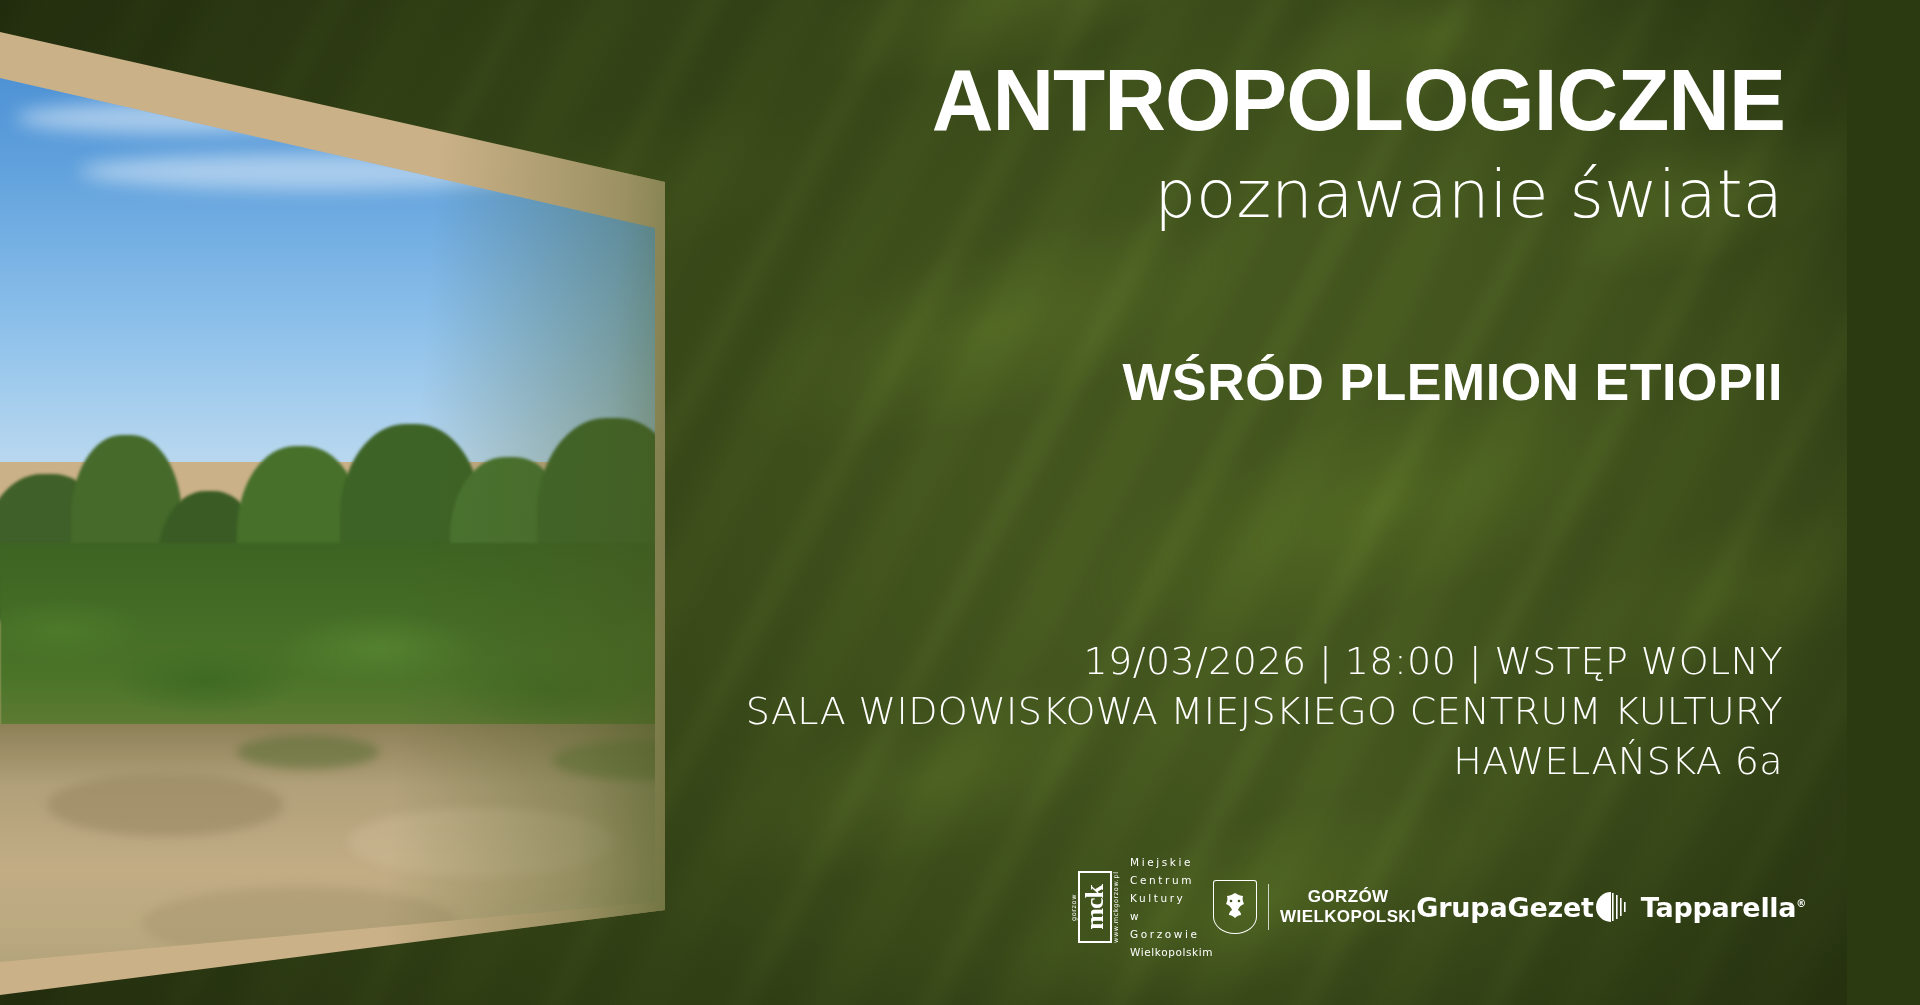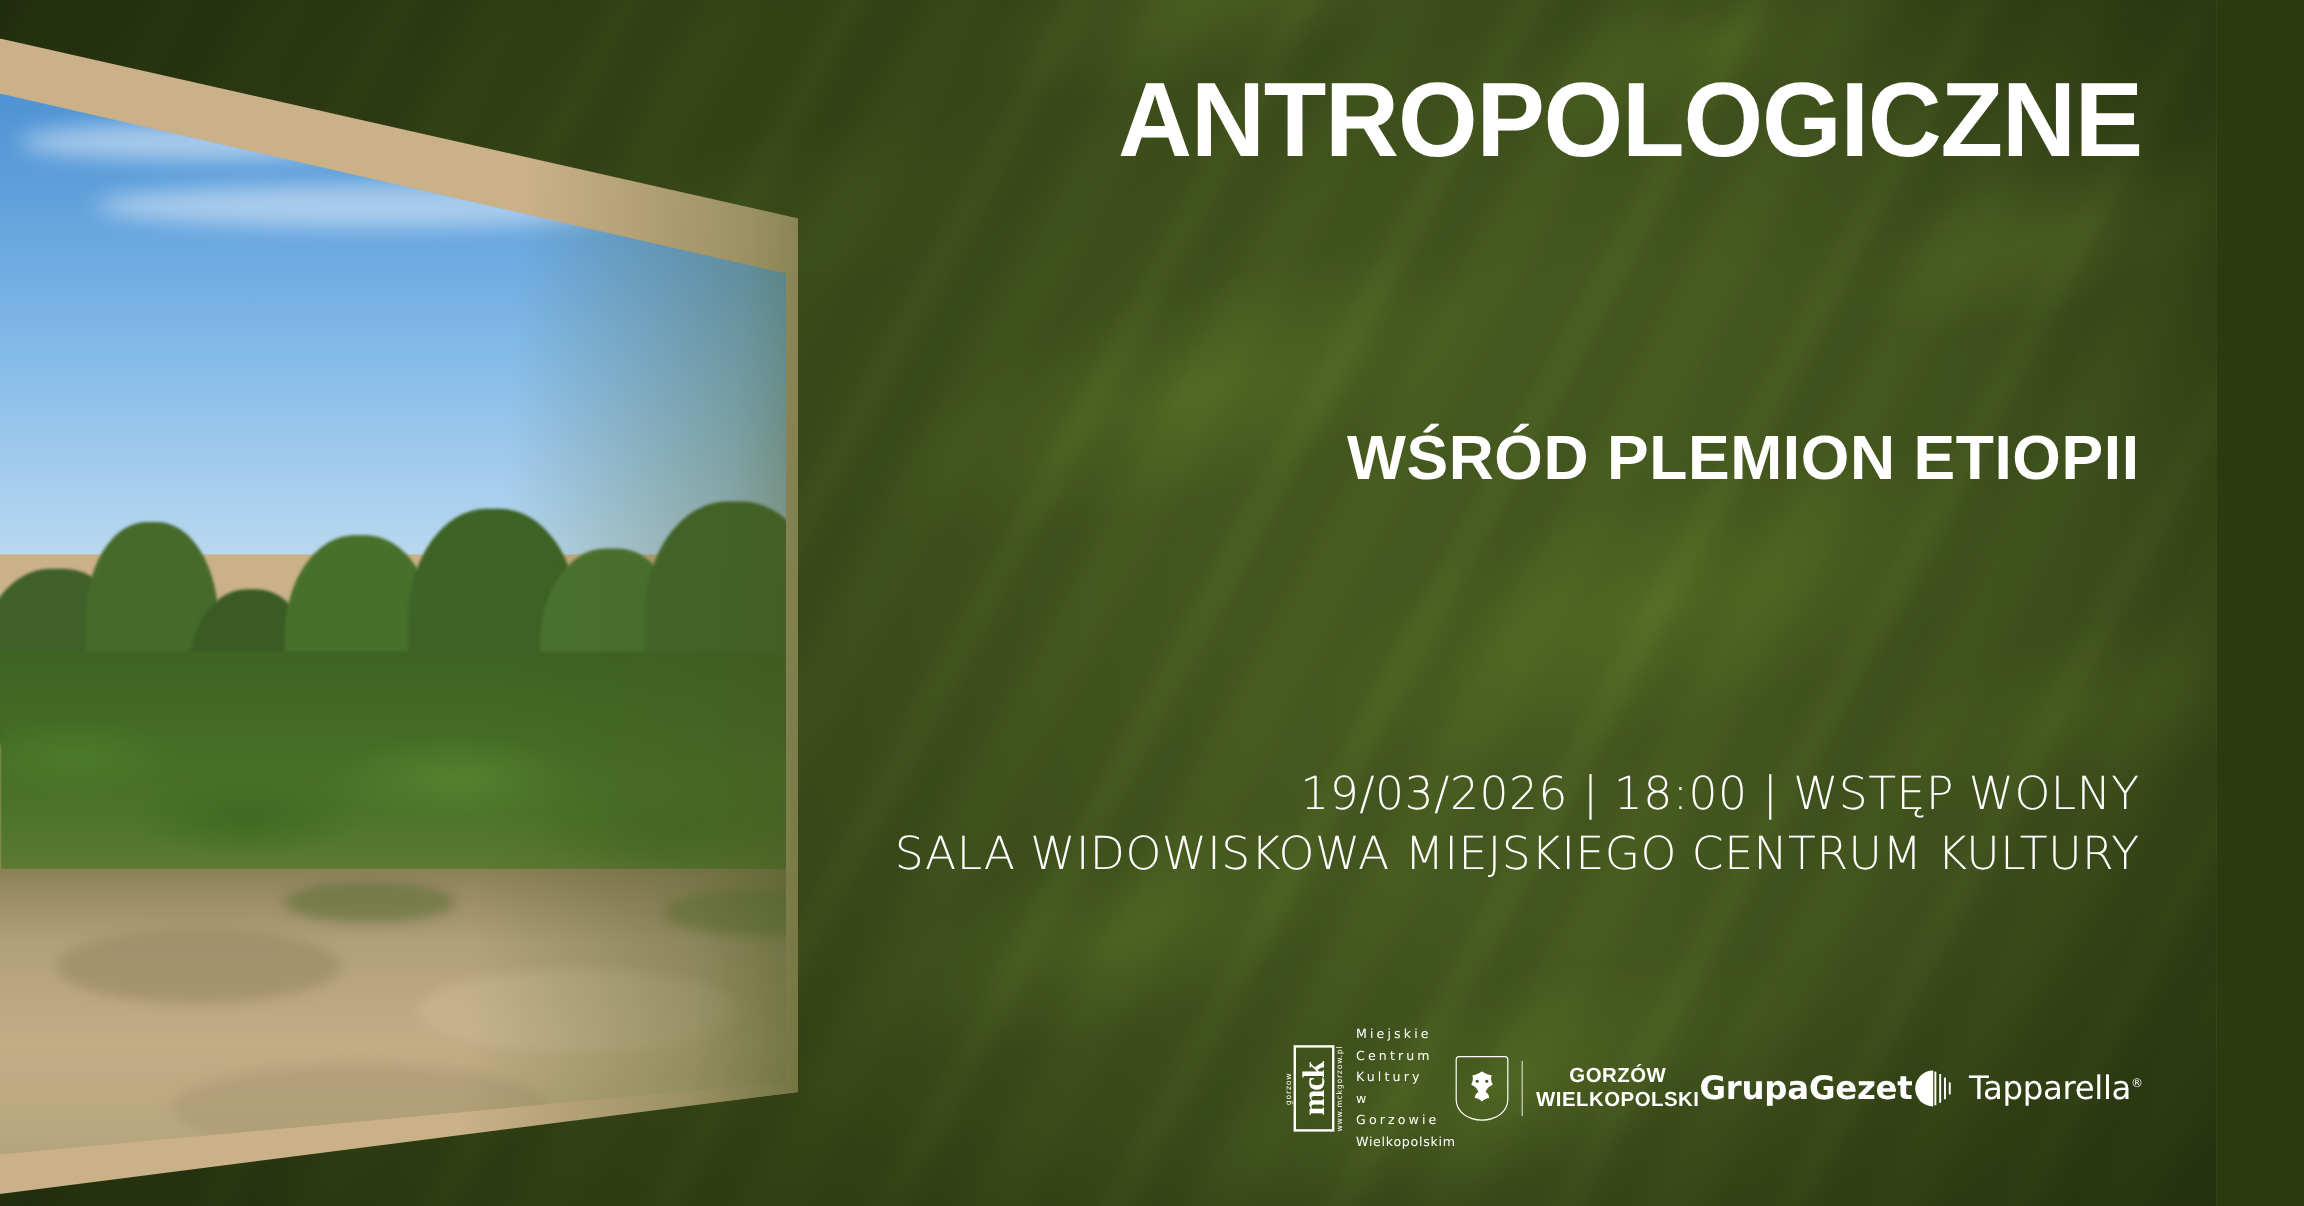--- a/index.html
+++ b/index.html
@@ -223,21 +223,21 @@
     font-weight:700;font-size:27px;letter-spacing:-.2px;
     font-family:"DejaVu Sans", sans-serif;
   }
 
   
   .tapp{gap:9px;}
   .tapp-mark{
     width:38px;height:34px;position:relative;
   }
   .tapp-word{
-    font-size:27px;letter-spacing:-.3px;font-weight:400;
+    font-size:27px;letter-spacing:-.3px;font-weight:700;
     font-family:"DejaVu Sans", sans-serif;position:relative;
   }
   .tapp-word sup{font-size:10px;vertical-align:super;}
 </style>
 </head>
 <body>
 
 <div class="poster">
 
   <div class="bg">
@@ -338,26 +338,28 @@
         </div>
 
       </div>
     </div>
     <div class="photo-fade"></div>
   </div>
 
   <div class="text-col">
 
     <div class="title-main">ANTROPOLOGICZNE</div>
+    <div class="title-sub">poznawanie świata</div>
 
     <div class="event-title">WŚRÓD PLEMION ETIOPII</div>
 
     <div class="details">
       <div>19/03/2026  |  18:00  |  WSTĘP WOLNY</div>
       <div>SALA WIDOWISKOWA MIEJSKIEGO CENTRUM KULTURY</div>
+      <div>HAWELAŃSKA 6a</div>
     </div>
 
   </div>
 
   <div class="logos">
 
     <div class="logo mck">
       <div class="mck-mark">
         <div class="mck-side">gorzow</div>
         <div class="mck-box">

